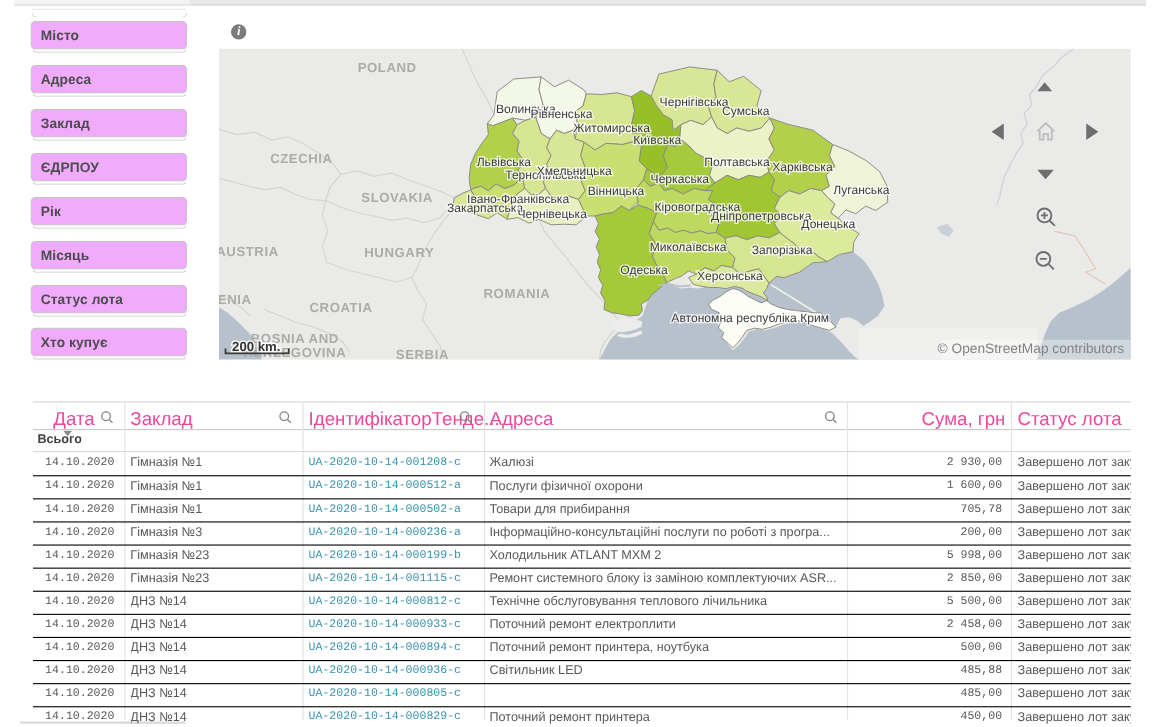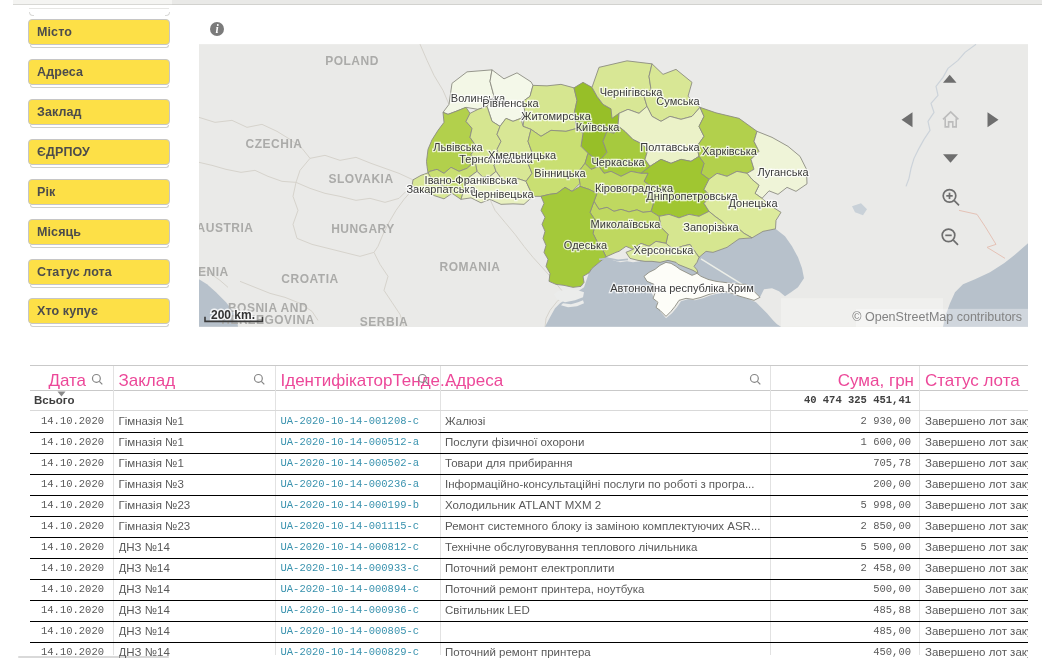--- a/index.html
+++ b/index.html
@@ -3,21 +3,21 @@
 <meta charset="utf-8">
 <style>
 html,body{margin:0;padding:0;}
 body{width:1058px;height:661px;position:relative;background:#fff;font-family:"Liberation Sans",sans-serif;overflow:hidden;}
 .abs{position:absolute;}
 
 .strip-l{left:13px;top:0;width:159px;height:4px;background:#f4f4f2;border-bottom:1px solid #d8d8d5;}
 .strip-r{left:172px;top:0;width:870px;height:4px;background:#e9e9e7;border-bottom:1px solid #d2d2cf;}
 
 
-.fb{left:28px;width:140px;height:24px;background:#fde047;border:1px solid #c6c6c6;border-radius:4px;}
+.fb{left:28px;width:140px;height:24px;background:#f0abfc;border:1px solid #c6c6c6;border-radius:4px;}
 .fb .lbl{position:absolute;left:8px;top:5px;font-size:12.5px;font-weight:bold;color:#4c4c4c;letter-spacing:0.1px;}
 .fbs{left:29.5px;width:137px;height:2.5px;background:#fff;border:1px solid #d0d0ce;border-top:none;border-radius:0 0 4px 4px;}
 
 .info{left:210px;top:21.5px;width:14px;height:14px;border-radius:50%;background:#7b7b7b;color:#fff;text-align:center;font-family:"Liberation Serif",serif;font-style:italic;font-weight:bold;font-size:11.5px;line-height:14px;}
 
 .tbl{left:30px;top:365px;width:998px;height:290px;font-size:11.5px;color:#595959;}
 .tbl .topline{position:absolute;left:0;top:0;width:998px;height:1px;background:#c9c9c9;}
 .hrow{position:absolute;left:0;top:1px;width:998px;height:24px;background:#fff;border-bottom:1px solid #c9c9c9;}
 .vline{position:absolute;top:1px;width:1px;background:#e2e2e2;}
 .trow{position:absolute;left:0;width:998px;height:21px;border-bottom:1px solid #000000;}
@@ -219,21 +219,20 @@
 <svg style="position:absolute;left:27px;top:25.5px;width:10px;height:6px">
       <polygon points="0.5,0.5 8.5,0.5 4.5,5.5" fill="#8a8a8a"></polygon>
     </svg>
 <div class="vline" style="left:82.5px;top:1px;height:289px"></div>
 <div class="vline" style="left:245px;top:1px;height:289px"></div>
 <div class="vline" style="left:409.5px;top:1px;height:289px"></div>
 <div class="vline" style="left:740px;top:1px;height:289px"></div>
 <div class="vline" style="left:889px;top:1px;height:289px"></div>
 <div class="trow" style="top:25px;height:20px;border-bottom:1px solid #d9d9d9">
       <span class="cell" style="left:4px;font-weight:bold;color:#404040;line-height:20px">Всього</span>
-      <span class="cell mono num" style="left:740px;width:141px;font-weight:bold;color:#404040;line-height:20px">40 474 325 451,41</span>
     </div>
 <div class="trow" style="top:46px">
       <span class="cell mono num" style="left:0;width:74px">14.10.2020</span>
       <span class="cell" style="left:88.5px;width:152px">Гімназія №1</span>
       <span class="cell mono link" style="left:250.5px;width:155px">UA-2020-10-14-001208-c</span>
       <span class="cell" style="left:415px;width:321px">Жалюзі</span>
       <span class="cell mono num" style="left:740px;width:141px">2 930,00</span>
       <span class="cell" style="left:895px;width:103px">Завершено лот закупівлі</span>
     </div>
 <div class="trow" style="top:67px">

